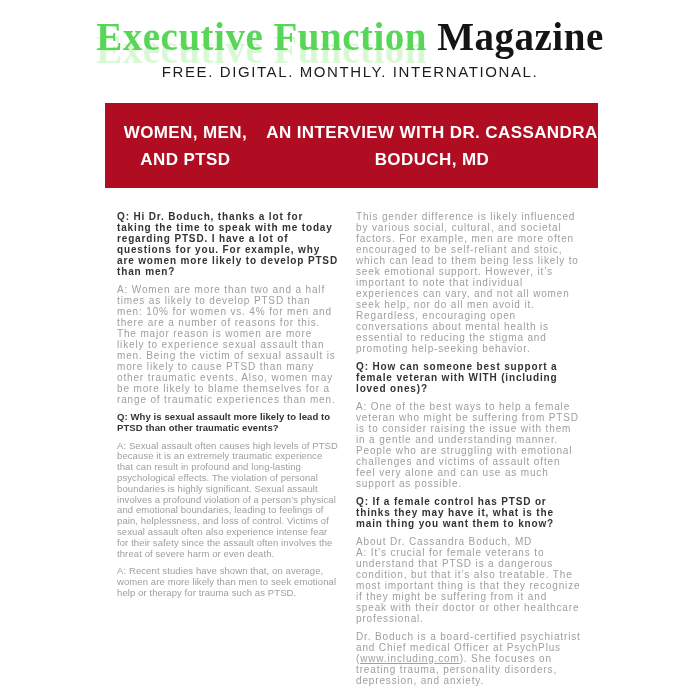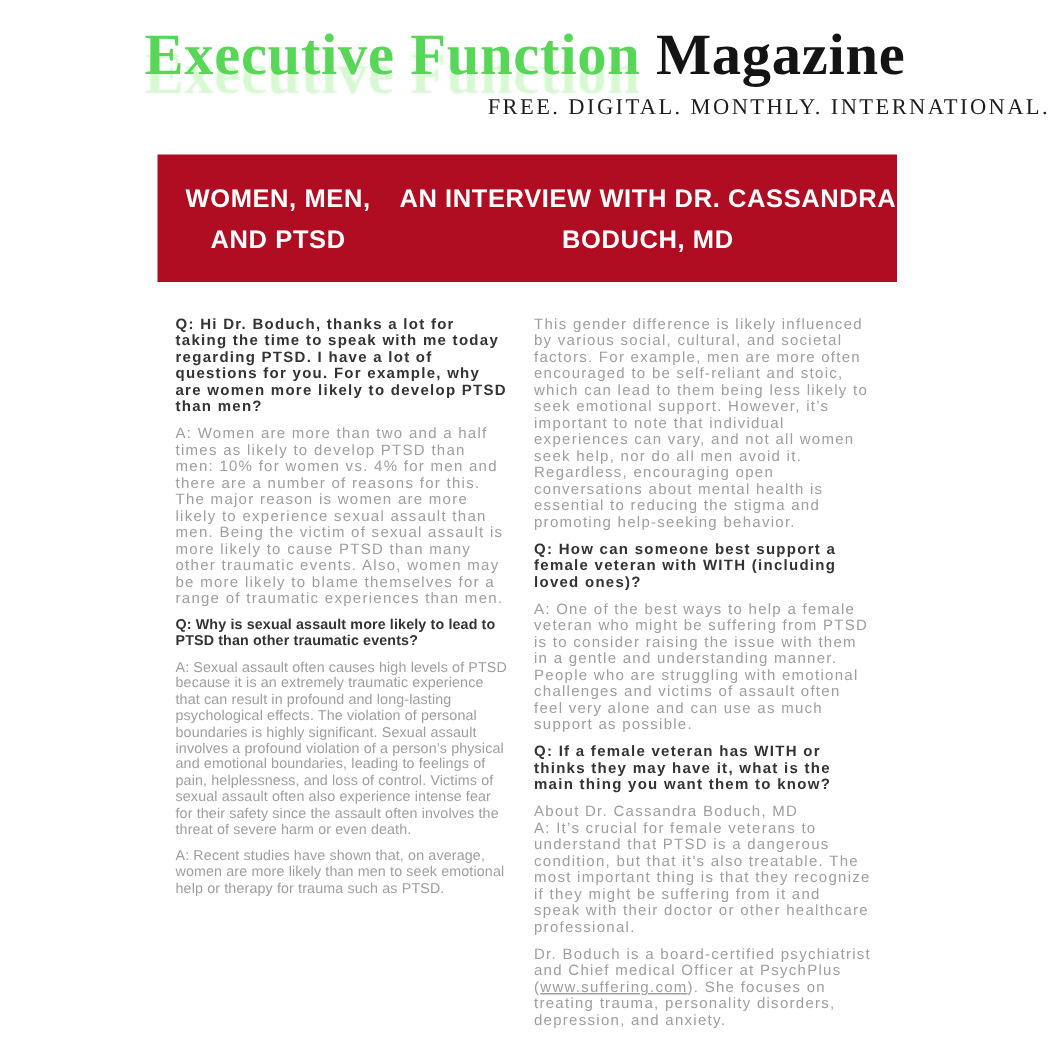--- a/index.html
+++ b/index.html
@@ -11,22 +11,22 @@
   .page{position:absolute;inset:0;background:#ffffff;}
 
   
   .masthead{position:absolute;top:16px;left:0;width:700px;text-align:center;}
   .masthead-title{
     font-family:"Liberation Serif", serif;font-weight:700;font-size:39px;line-height:42px;
     color:#141414;letter-spacing:0.5px;white-space:nowrap;
   }
   .title-green{color:#58D657;text-shadow:0 13px 1px rgba(150,236,140,0.38);}
   .tagline{
-    margin-top:5px;font-family:Liberation Serif, serif;font-size:15px;line-height:18px;
-    color:#1d1d1d;letter-spacing:1.6px;font-weight:500;text-align:right;
+    margin-top:5px;font-family:Liberation Sans, sans-serif;font-size:15px;line-height:18px;
+    color:#1d1d1d;letter-spacing:1.6px;font-weight:500;
   }
 
   
   .banner{
     position:absolute;left:105px;top:103px;width:493px;height:85px;background:#B00D22;
     color:#ffffff;display:flex;flex-direction:row;align-items:center;justify-content:center;
     text-align:center;font-weight:700;font-size:17px;line-height:27px;letter-spacing:0.4px;
   }
 
   
@@ -64,19 +64,19 @@
     <p class="block a wide">A: Women are more than two and a half times as likely to develop PTSD than men: 10% for women vs. 4% for men and there are a number of reasons for this. The major reason is women are more likely to experience sexual assault than men. Being the victim of sexual assault is more likely to cause PTSD than many other traumatic events. Also, women may be more likely to blame themselves for a range of traumatic experiences than men.</p>
     <p class="block q tight">Q: Why is sexual assault more likely to lead to PTSD than other traumatic events?</p>
     <p class="block a tight">A: Sexual assault often causes high levels of PTSD because it is an extremely traumatic experience that can result in profound and long-lasting psychological effects. The violation of personal boundaries is highly significant. Sexual assault involves a profound violation of a person’s physical and emotional boundaries, leading to feelings of pain, helplessness, and loss of control. Victims of sexual assault often also experience intense fear for their safety since the assault often involves the threat of severe harm or even death.</p>
     <p class="block a tight">A: Recent studies have shown that, on average, women are more likely than men to seek emotional help or therapy for trauma such as PTSD.</p>
   </div>
 
   <div class="col col-right">
     <p class="block a wide">This gender difference is likely influenced by various social, cultural, and societal factors. For example, men are more often encouraged to be self-reliant and stoic, which can lead to them being less likely to seek emotional support. However, it’s important to note that individual experiences can vary, and not all women seek help, nor do all men avoid it. Regardless, encouraging open conversations about mental health is essential to reducing the stigma and promoting help-seeking behavior.</p>
     <p class="block q wide">Q: How can someone best support a female veteran with WITH (including loved ones)?</p>
     <p class="block a wide">A: One of the best ways to help a female veteran who might be suffering from PTSD is to consider raising the issue with them in a gentle and understanding manner. People who are struggling with emotional challenges and victims of assault often feel very alone and can use as much support as possible.</p>
-    <p class="block q wide">Q: If a female veteran has WITH or thinks they may have it, what is the main thing you want them to know?</p>
+    <p class="block q wide">Q: If a female control has PTSD or thinks they may have it, what is the main thing you want them to know?</p>
     <p class="block a wide no-gap">About Dr. Cassandra Boduch, MD</p>
     <p class="block a wide">A: It’s crucial for female veterans to understand that PTSD is a dangerous condition, but that it’s also treatable. The most important thing is that they recognize if they might be suffering from it and speak with their doctor or other healthcare professional.</p>
-    <p class="block a wide"><span>Dr. Boduch is a board-certified psychiatrist and Chief medical Officer at PsychPlus (</span><a class="link">www.suffering.com</a><span>). She focuses on treating trauma, personality disorders, depression, and anxiety.</span></p>
+    <p class="block a wide"><span>Dr. Boduch is a board-certified psychiatrist and Chief medical Officer at PsychPlus (</span><a class="link">www.including.com</a><span>). She focuses on treating trauma, personality disorders, depression, and anxiety.</span></p>
   </div>
 
 </div>
 
 </body></html>

